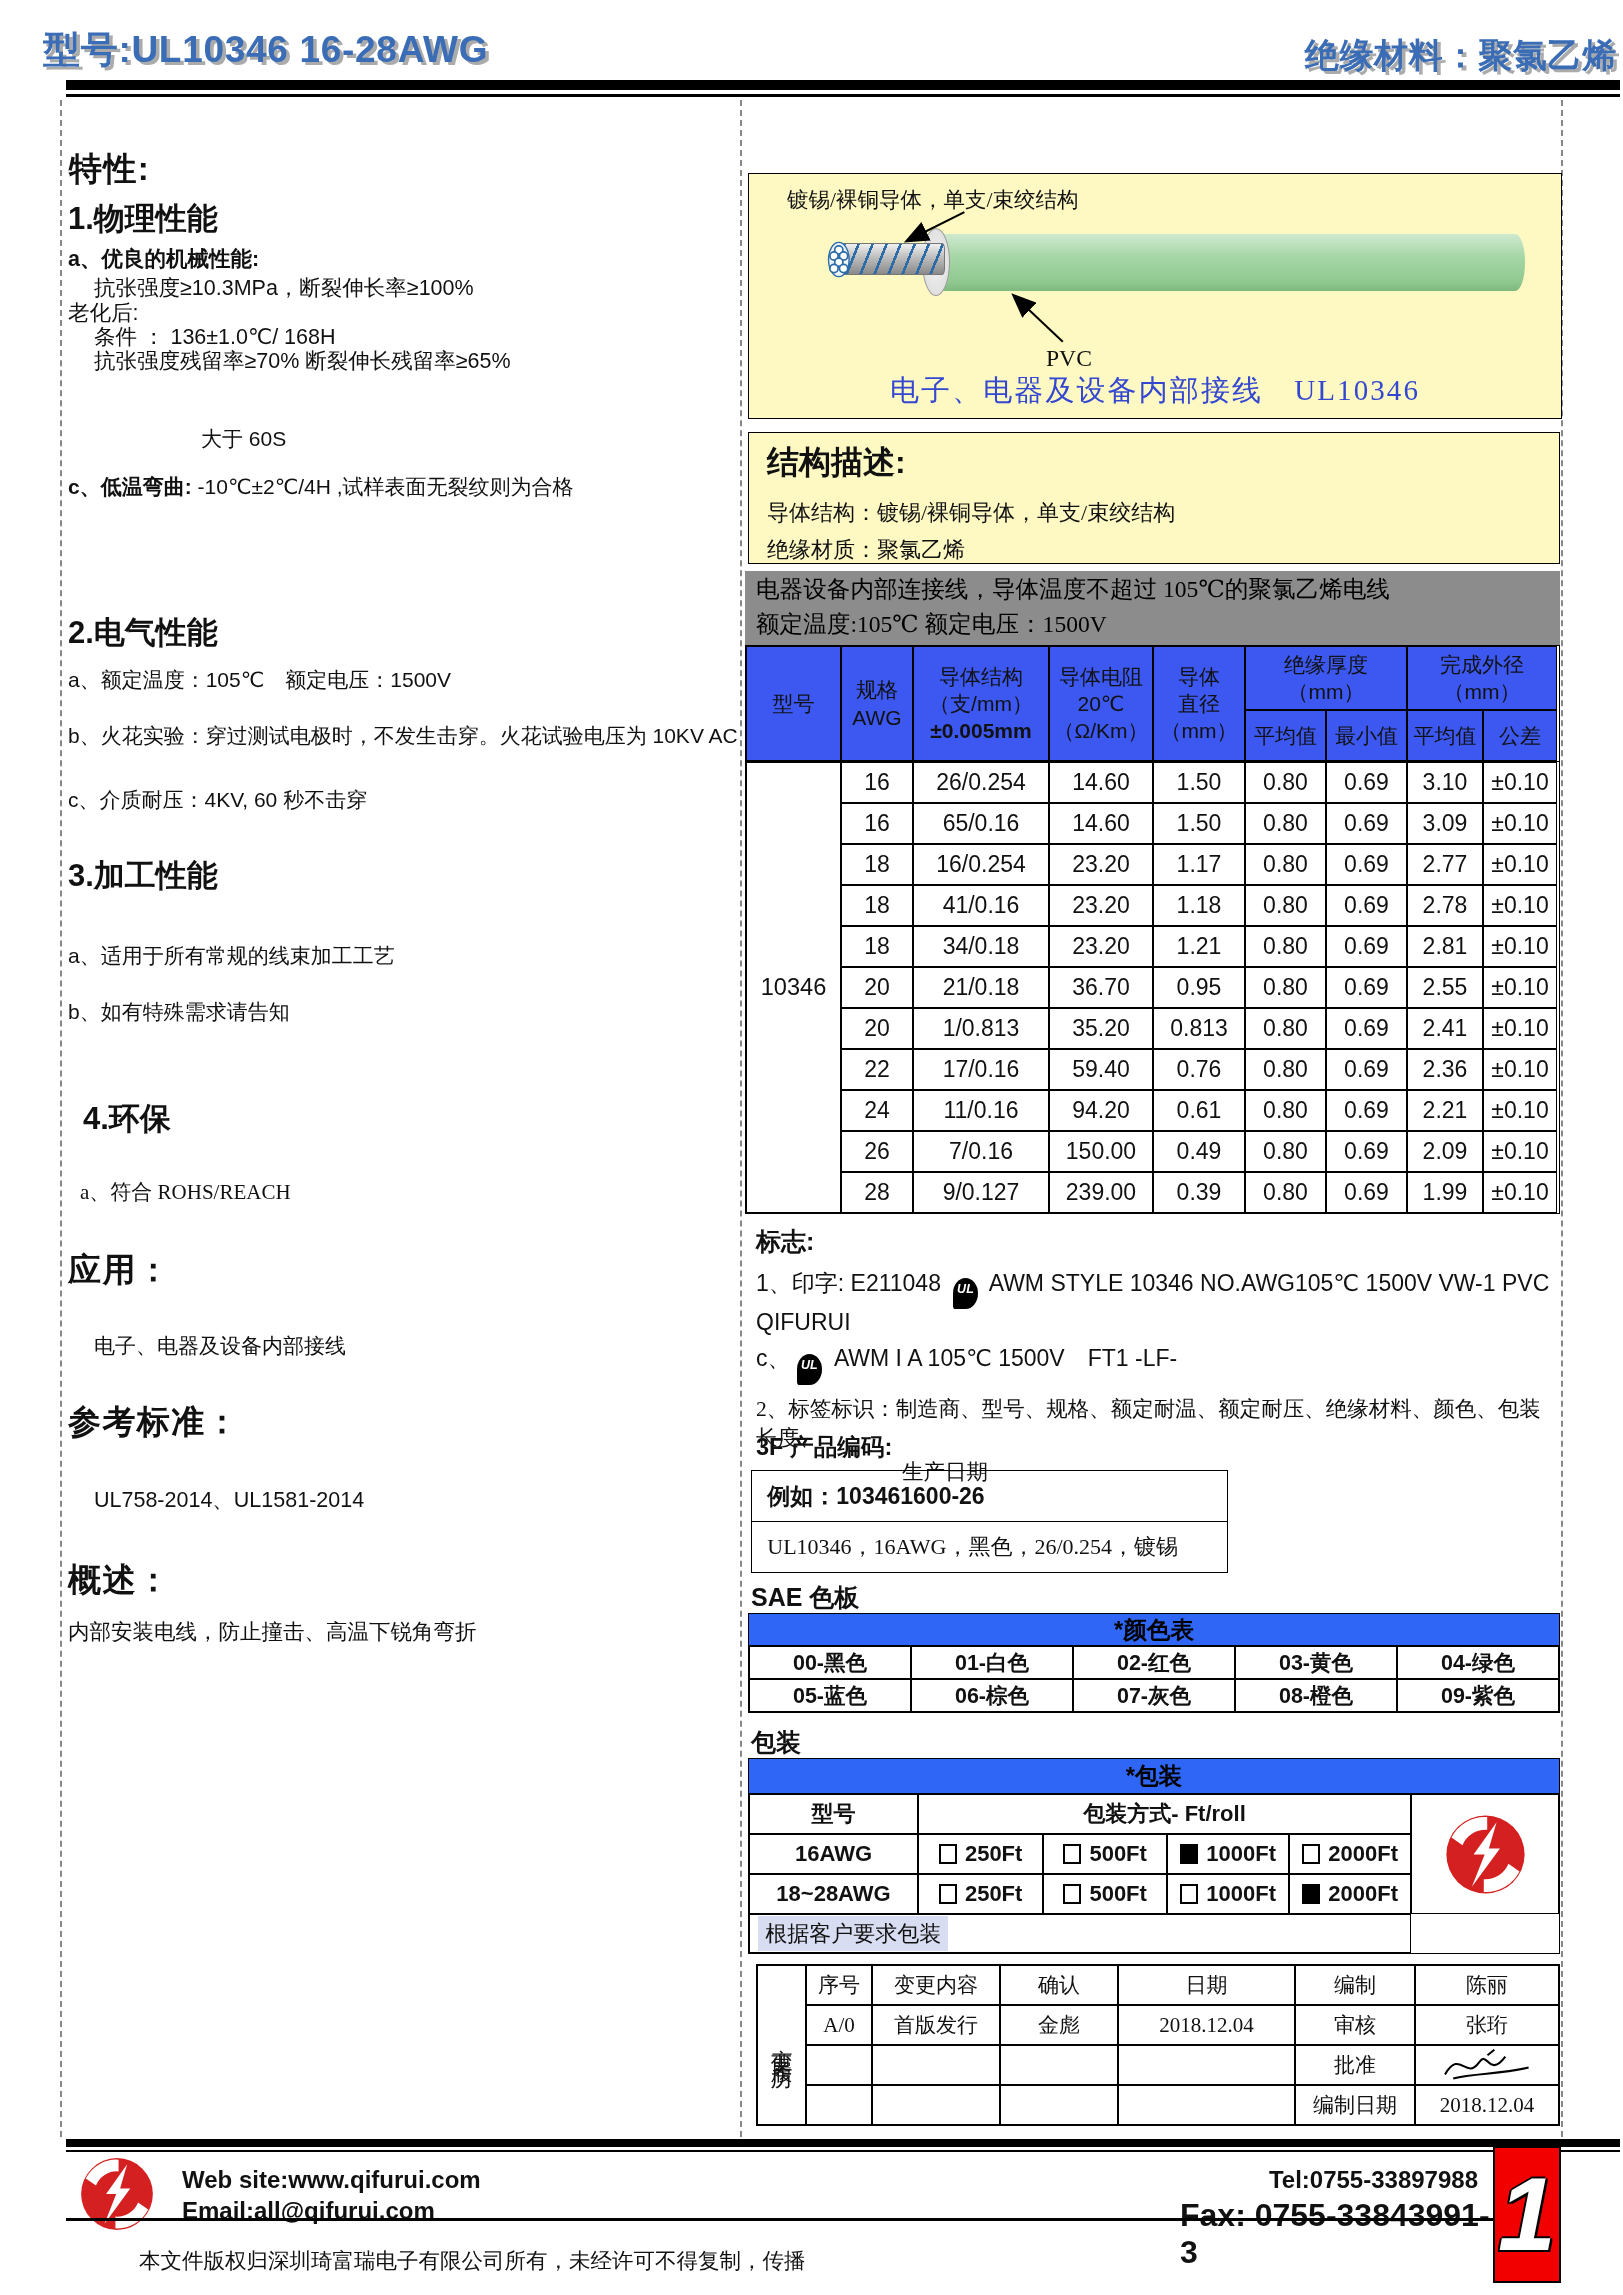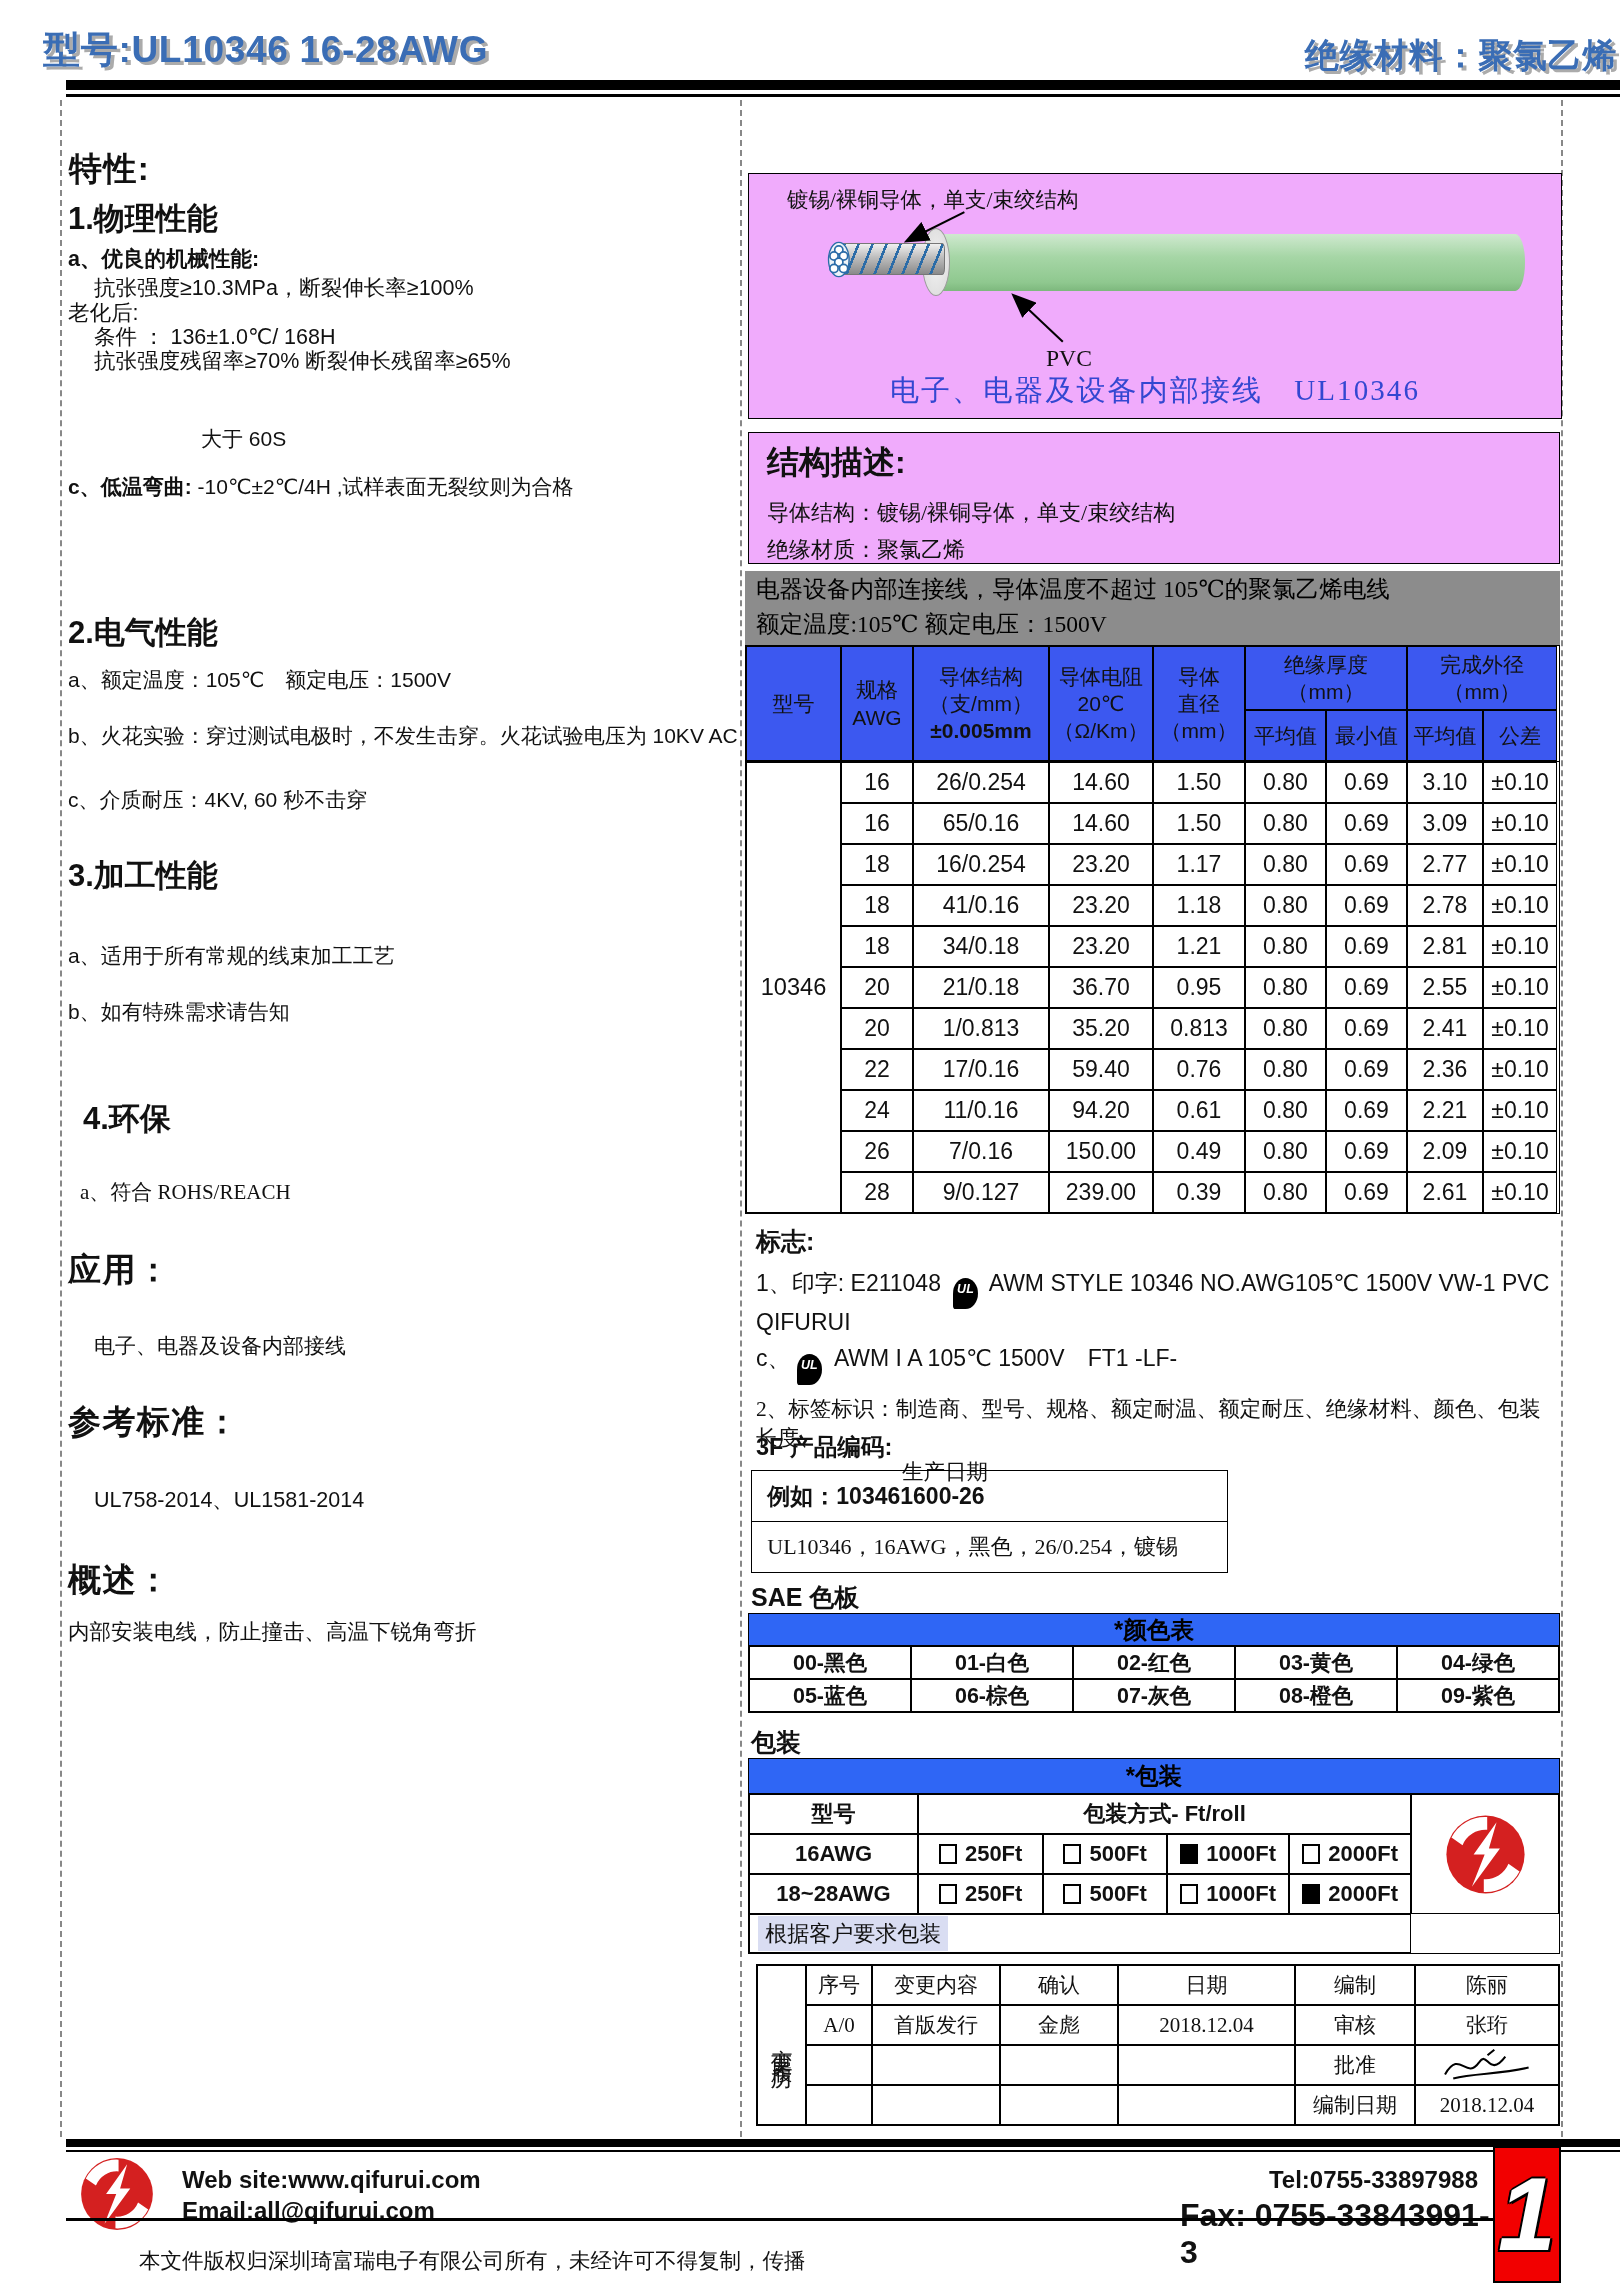--- a/index.html
+++ b/index.html
@@ -11,21 +11,21 @@
   
   .doc-title{font-weight:bold;color:#3A6DB5;text-shadow:3.5px 2.8px 0 #ABABAB;letter-spacing:0.7px;}
   .rule{background:#000;}
   .vdash{border-left:2.1px dashed #888;width:0;}
   
   .h1{font-size:33px;font-weight:900;letter-spacing:1.4px;}
   .h2{font-size:31px;font-weight:900;}
   .t{font-size:21.5px;}
   .ts{font-size:21px;}
   
-  .box{border:1.4px solid #000;background:#f0abfc;}
+  .box{border:1.4px solid #000;background:#fef9c3;}
   .graybanner{background:#8C8C8C;color:#000;font-size:23.6px;line-height:35px;padding:1.4px 0 2.8px 11px;
               font-family:"Liberation Serif","DejaVu Serif",serif;}
   .spec-header{display:grid;grid-template-columns:95px 72px 136px 104px 92px 81px 81px 76px 74px;
                grid-template-rows:64px 51px;border:1.4px solid #000;border-bottom:0;box-sizing:border-box;}
   .sh{background:#3C58F0;border:0.7px solid #000;display:flex;flex-direction:column;justify-content:center;
       align-items:center;font-size:21px;line-height:1.3;text-align:center;}
   .spec-body{display:grid;grid-template-columns:95px 72px 136px 104px 92px 81px 81px 76px 74px;
              grid-auto-rows:41px;border:1.4px solid #000;box-sizing:border-box;background:#fff;}
   .sc{border:0.7px solid #000;display:flex;align-items:center;justify-content:center;font-size:23px;}
   .ul-badge{display:inline-block;background:#000;color:#fff;font-style:italic;font-weight:bold;
@@ -278,21 +278,21 @@
         <div class="sc">0.80</div>
         <div class="sc">0.69</div>
         <div class="sc">2.09</div>
         <div class="sc">±0.10</div>
         <div class="sc">28</div>
         <div class="sc">9/0.127</div>
         <div class="sc">239.00</div>
         <div class="sc">0.39</div>
         <div class="sc">0.80</div>
         <div class="sc">0.69</div>
-        <div class="sc">2.61</div>
+        <div class="sc">1.99</div>
         <div class="sc">±0.10</div>
       </div>
   </div>
 
   <div class="abs" style="left:756px;top:1225px;width:804px;">
     <div style="font-size:25px;font-weight:900;">标志:</div>
     <div style="font-size:23px;margin-top:9.7px;">
       <span>1、印字: E211048</span>
       <span class="ul-badge">UL</span>
       <span>AWM STYLE 10346 NO.AWG105℃  1500V VW-1 PVC QIFURUI</span>

